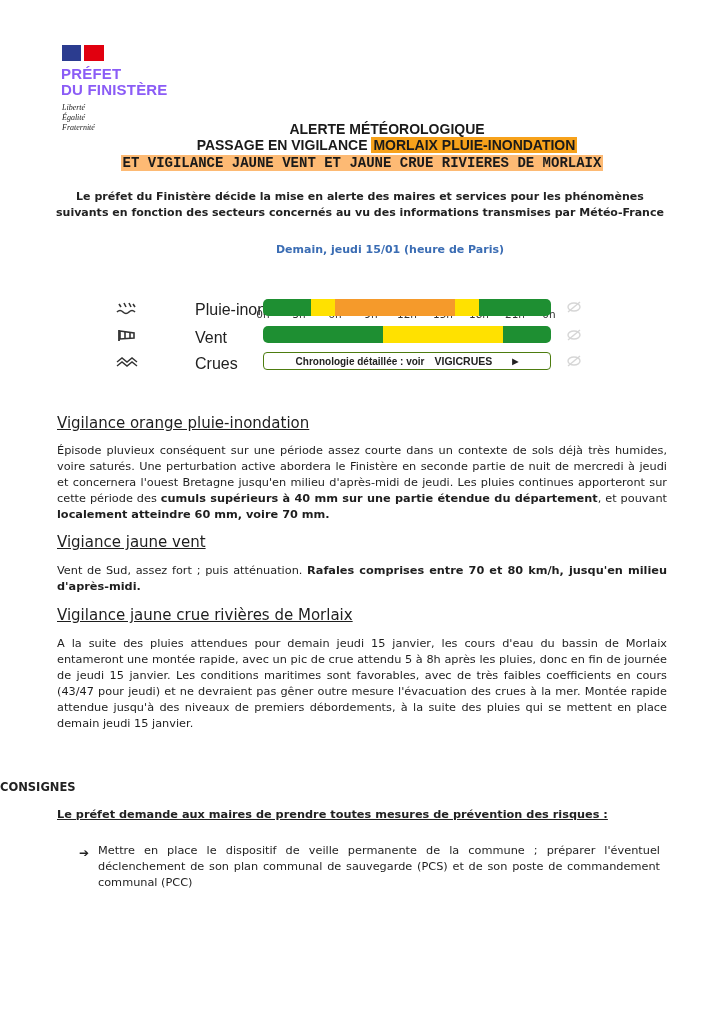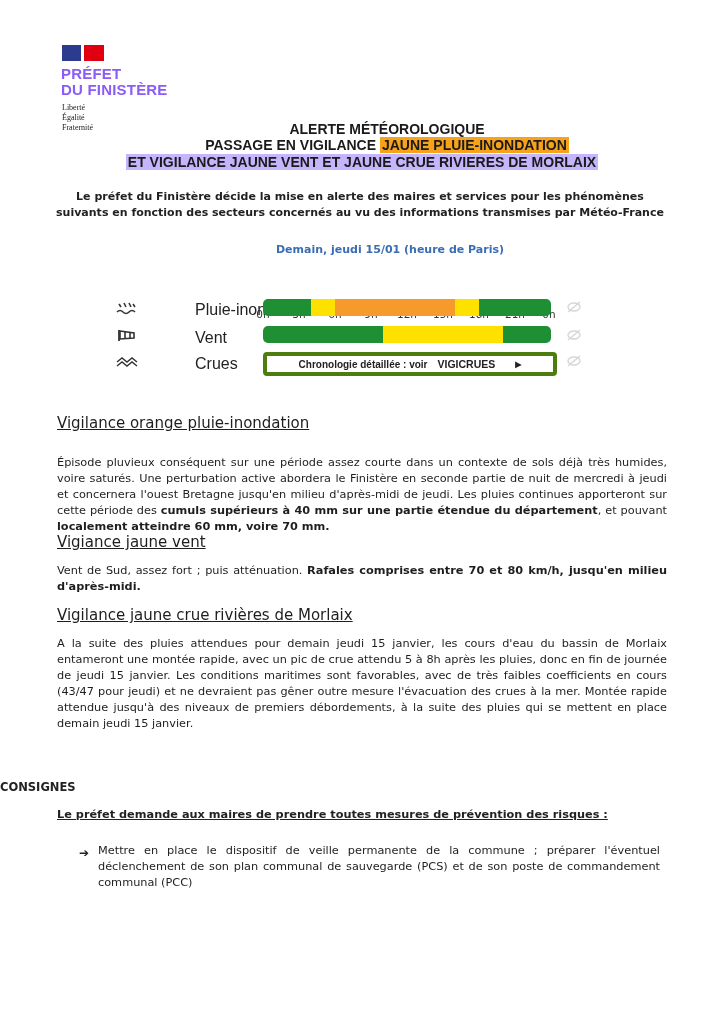--- a/index.html
+++ b/index.html
@@ -4,41 +4,41 @@
 <style>
   html, body { margin:0; padding:0; background:#ffffff; }
   body { width:724px; height:1024px; position:relative; overflow:hidden; font-family:"DejaVu Sans", sans-serif; color:#1a1a1a; }
   .abs { position:absolute; }
 
   
   .flag { left:62px; top:45px; width:42px; height:16px; }
   .flag .blue { position:absolute; left:0; top:0; width:19px; height:16px; background:#2b3c8f; }
   .flag .red { position:absolute; left:22px; top:0; width:20px; height:16px; background:#e1000f; }
   .org { left:61px; top:66px; font-family:"Liberation Sans", sans-serif; font-weight:bold; font-size:15px; line-height:16px; color:#8b5cf6; letter-spacing:0.2px; }
-  .motto { left:62px; top:103px; font-family:"Liberation Serif", serif; font-size:8px; line-height:10px; color:#222; }
+  .motto { left:62px; top:103px; font-family:"Liberation Serif", serif; font-style:italic; font-size:8px; line-height:10px; color:#222; }
 
   
   .title { left:0; width:724px; text-align:center; font-family:"Liberation Sans", sans-serif; font-weight:bold; font-size:14px; line-height:17px; }
   .t1 { top:121px; left:25px; }
   .t2 { top:137px; left:25px; }
   .t3 { top:154px; left:0; }
   .hl-orange { background:#f7a21b; padding:0 2px; }
-  .hl-yellow { background:#c4b5fd; padding:0 2px; }
+  .hl-yellow { background:#fdba74; padding:0 2px;font-family:Liberation Mono, monospace; }
 
   .intro { left:50px; width:620px; top:189px; text-align:center; font-family:"DejaVu Sans", sans-serif; font-weight:bold; font-size:11px; line-height:16px; color:#222; }
 
   
   .day-label { left:240px; width:300px; top:243px; text-align:center; font-family:"DejaVu Sans", sans-serif; font-weight:bold; font-size:11px; color:#3b6db4; }
   .hours { top:272px; left:250px; width:320px; height:14px; font-size:10.5px; color:#333;margin-top:36px; }
   .hours span { position:absolute; transform:translateX(-50%); }
   .row-icon { left:116px; width:22px; height:14px; font-size:13px; line-height:14px; color:#333; text-align:center; }
   .row-label { left:147px; font-family:"Liberation Sans", sans-serif; font-size:16px; color:#222;padding-left:48px; }
   .bar { left:263px; width:288px; height:17px; border-radius:5px; overflow:hidden; display:flex; }
   .bar .seg { height:100%; }
-  .crues-box { left:263px; width:286px; height:16px; border:4px solid #4d7c0f; border-radius:4px; top:352px; font-family:"Liberation Sans", sans-serif; font-size:10px; font-weight:bold; display:flex; align-items:center; justify-content:center; gap:10px; color:#222; }
+  .crues-box { left:263px; width:286px; height:16px; border:1px solid #4d7c0f; border-radius:4px; top:352px; font-family:"Liberation Sans", sans-serif; font-size:10px; font-weight:bold; display:flex; align-items:center; justify-content:center; gap:10px; color:#222; }
   .crues-box .vigi { font-size:10.5px; }
   .crues-box .play { font-size:8px; margin-left:10px; }
   .eye-off { left:566px; width:16px; height:14px; color:#d6d6d6; font-size:12px; }
 
   
   .body { left:57px; width:610px; font-family:"DejaVu Sans", sans-serif; font-size:11.3px; line-height:16px; color:#1e1e1e; text-align:justify; }
   .heading { left:57px; font-family:"DejaVu Sans", sans-serif; font-size:15px; text-decoration:underline; color:#1e1e1e; }
   b { font-weight:bold; }
   .consignes { left:0; width:724px; text-align:left; top:780px; font-family:"DejaVu Sans", sans-serif; font-weight:bold; font-size:11.5px; color:#222; }
   .consignes-sub { left:57px; top:808px; font-family:"DejaVu Sans", sans-serif; font-weight:bold; font-size:11.3px; text-decoration:underline; color:#222; }
@@ -57,21 +57,21 @@
   <div>DU FINISTÈRE</div>
 </div>
 <div class="abs motto">
   <div>Liberté</div>
   <div>Égalité</div>
   <div>Fraternité</div>
 </div>
 
 <div class="abs title t1">ALERTE MÉTÉOROLOGIQUE</div>
 <div class="abs title t2">
-  <span>PASSAGE EN VIGILANCE </span><span class="hl-orange">JAUNE PLUIE-INONDATION</span>
+  <span>PASSAGE EN VIGILANCE </span><span class="hl-orange">MORLAIX PLUIE-INONDATION</span>
 </div>
 <div class="abs title t3">
   <span class="hl-yellow">ET VIGILANCE JAUNE VENT ET JAUNE CRUE RIVIERES DE MORLAIX</span>
 </div>
 
 <div class="abs intro">Le préfet du Finistère décide la mise en alerte des maires et services pour les phénomènes suivants en fonction des secteurs concernés au vu des informations transmises par Météo-France</div>
 
 <div class="abs day-label">Demain, jeudi 15/01 (heure de Paris)</div>
 <div class="abs hours">
   <span style="left:13px">0h</span>
@@ -140,21 +140,21 @@
   <span class="play">▶</span>
 </div>
 <div class="abs eye-off" style="top:355px">
   <svg width="16" height="12" viewBox="0 0 16 12">
       <ellipse cx="8" cy="6" rx="6" ry="4" stroke="#d6d6d6" stroke-width="1.4" fill="none"></ellipse>
       <line x1="2" y1="11" x2="14" y2="1" stroke="#d6d6d6" stroke-width="1.4"></line>
     </svg>
 </div>
 
 <div class="abs heading" style="top:414px">Vigilance orange pluie-inondation</div>
-<div class="abs body" style="top:455px">
+<div class="abs body" style="top:443px">
   <span>Épisode pluvieux conséquent sur une période assez courte dans un contexte de sols déjà très humides, voire saturés. Une perturbation active abordera le Finistère en seconde partie de nuit de mercredi à jeudi et concernera l'ouest Bretagne jusqu'en milieu d'après-midi de jeudi. Les pluies continues apporteront sur cette période des </span><b>cumuls supérieurs à 40 mm sur une partie étendue du département</b><span>, et pouvant </span><b>localement atteindre 60 mm, voire 70 mm.</b>
 </div>
 
 <div class="abs heading" style="top:533px">Vigiance jaune vent</div>
 <div class="abs body" style="top:563px">
   <span>Vent de Sud, assez fort ; puis atténuation. </span><b>Rafales comprises entre 70 et 80 km/h, jusqu'en milieu d'après-midi.</b>
 </div>
 
 <div class="abs heading" style="top:606px">Vigilance jaune crue rivières de Morlaix</div>
 <div class="abs body" style="top:636px">A la suite des pluies attendues pour demain jeudi 15 janvier, les cours d'eau du bassin de Morlaix entameront une montée rapide, avec un pic de crue attendu 5 à 8h après les pluies, donc en fin de journée de jeudi 15 janvier. Les conditions maritimes sont favorables, avec de très faibles coefficients en cours (43/47 pour jeudi) et ne devraient pas gêner outre mesure l'évacuation des crues à la mer. Montée rapide attendue jusqu'à des niveaux de premiers débordements, à la suite des pluies qui se mettent en place demain jeudi 15 janvier.</div>

